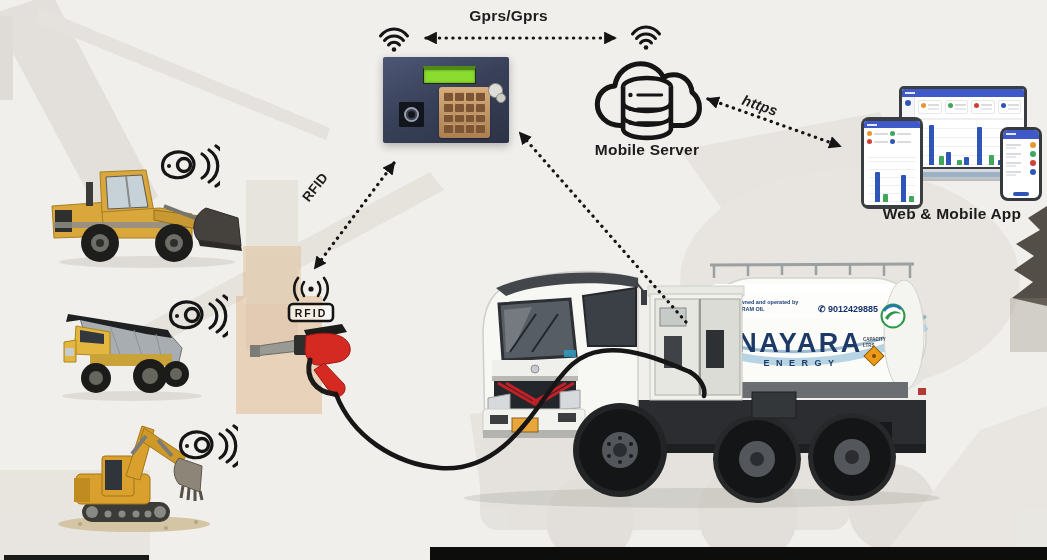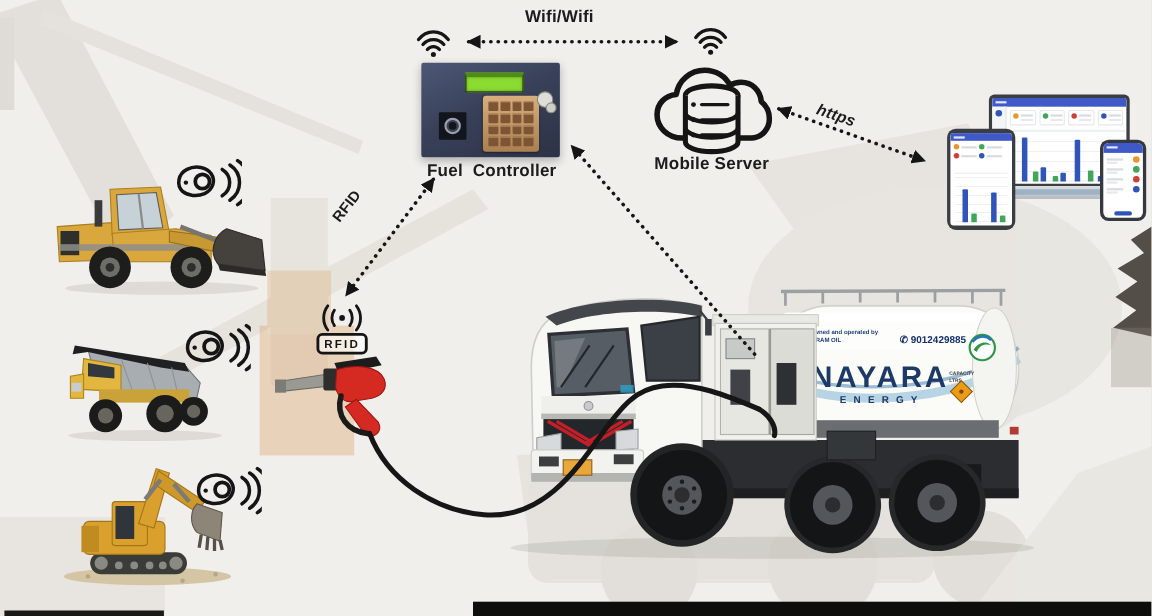--- a/index.html
+++ b/index.html
@@ -347,21 +347,20 @@
         <i class="key"></i>
         <i class="key"></i>
         <i class="key"></i>
         <i class="key"></i>
         <i class="key"></i>
       </div>
     <div class="keyfob">
         <i></i>
       </div>
   </div>
-  <div class="lbl pre" style="left:376px;top:147px;width:142px;">Fuel  Controller</div>
 
   <svg class="abs" style="left:592px;top:50px" width="110" height="92" viewBox="0 0 118 100">
     <path d="M30,82 C15,82 5,71 5,59 C5,48 13,40 24,39 C26,25 38,15 52,15 C63,15 73,21 77,30 C80,28 84,27 88,27 C99,27 107,35 108,46 C113,50 116,56 116,63 C116,73 109,81 99,82 L30,82" fill="none" stroke="#151515" stroke-width="5.5" stroke-linecap="round" stroke-linejoin="round"></path>
     <ellipse cx="59" cy="40" rx="26" ry="9.5" fill="#f1efeb" stroke="#151515" stroke-width="5"></ellipse>
     <path d="M33,40 L33,86 A26,9.5 0 0 0 85,86 L85,40" fill="#f1efeb" stroke="#151515" stroke-width="5"></path>
     <path d="M33,57 A26,9.5 0 0 0 85,57" fill="none" stroke="#151515" stroke-width="4.5"></path>
     <path d="M33,72 A26,9.5 0 0 0 85,72" fill="none" stroke="#151515" stroke-width="4.5"></path>
     <circle cx="41" cy="49" r="2.4" fill="#151515"></circle>
       <line x1="49" y1="49" x2="75" y2="49" stroke="#151515" stroke-width="3.2" stroke-linecap="round"></line>
     <circle cx="41" cy="64" r="2.4" fill="#151515"></circle>
@@ -380,21 +379,21 @@
     <circle cx="17" cy="24.5" r="2.3" fill="#151515"></circle>
   </svg>
   <svg class="abs" style="left:629px;top:23px" width="34" height="28" viewBox="0 0 34 28">
     <g fill="none" stroke="#151515" stroke-width="3" stroke-linecap="round">
       <path d="M3.5,11 C7,6.5 11.7,4 17,4 C22.3,4 27,6.5 30.5,11"></path>
       <path d="M7.5,15.5 C10,12.5 13.3,11 17,11 C20.7,11 24,12.5 26.5,15.5"></path>
       <path d="M11.5,20 C13,18.2 14.9,17.3 17,17.3 C19.1,17.3 21,18.2 22.5,20"></path>
     </g>
     <circle cx="17" cy="24.5" r="2.3" fill="#151515"></circle>
   </svg>
-  <div class="lbl" style="left:441px;top:7px;width:135px;">Wifi/Wifi</div>
+  <div class="lbl" style="left:441px;top:7px;width:135px;">Gprs/Gprs</div>
 
   <div class="lbl rot-https" style="left:745px;top:93px;">https</div>
   <div class="lbl rot-rfid" style="left:300px;top:196px;">RFID</div>
 
   <svg class="abs" style="left:282px;top:276px" width="58" height="50" viewBox="0 0 58 50">
     <circle cx="29" cy="13" r="2.6" fill="#151515"></circle>
     <g fill="none" stroke="#151515" stroke-width="2.6" stroke-linecap="round">
       <path d="M22,6 A12,12 0 0 0 22,20"></path>
       <path d="M16,2 A18,18 0 0 0 16,24"></path>
       <path d="M36,6 A12,12 0 0 1 36,20"></path>
@@ -480,20 +479,21 @@
           <span class="plines"></span>
           <i class="dot" style="background: rgb(207, 64, 54);"></i>
         </div>
       <div class="prow">
           <span class="plines"></span>
           <i class="dot" style="background: rgb(47, 85, 184);"></i>
         </div>
       <i class="homebar"></i>
     </div>
   </div>
+  <div class="lbl" style="left:864px;top:205px;width:176px;">Web &amp; Mobile App</div>
 
   <svg class="abs" style="left:0;top:0" width="1047" height="560" viewBox="0 0 1047 560">
     <defs>
       <marker id="ae" viewBox="0 0 10 10" refX="8.5" refY="5" markerWidth="4" markerHeight="4" orient="auto">
           <path d="M0,0 L10,5 L0,10 z" fill="#151515"></path>
         </marker>
       <marker id="as" viewBox="0 0 10 10" refX="1.5" refY="5" markerWidth="4" markerHeight="4" orient="auto">
           <path d="M10,0 L0,5 L10,10 z" fill="#151515"></path>
         </marker>
     </defs>

